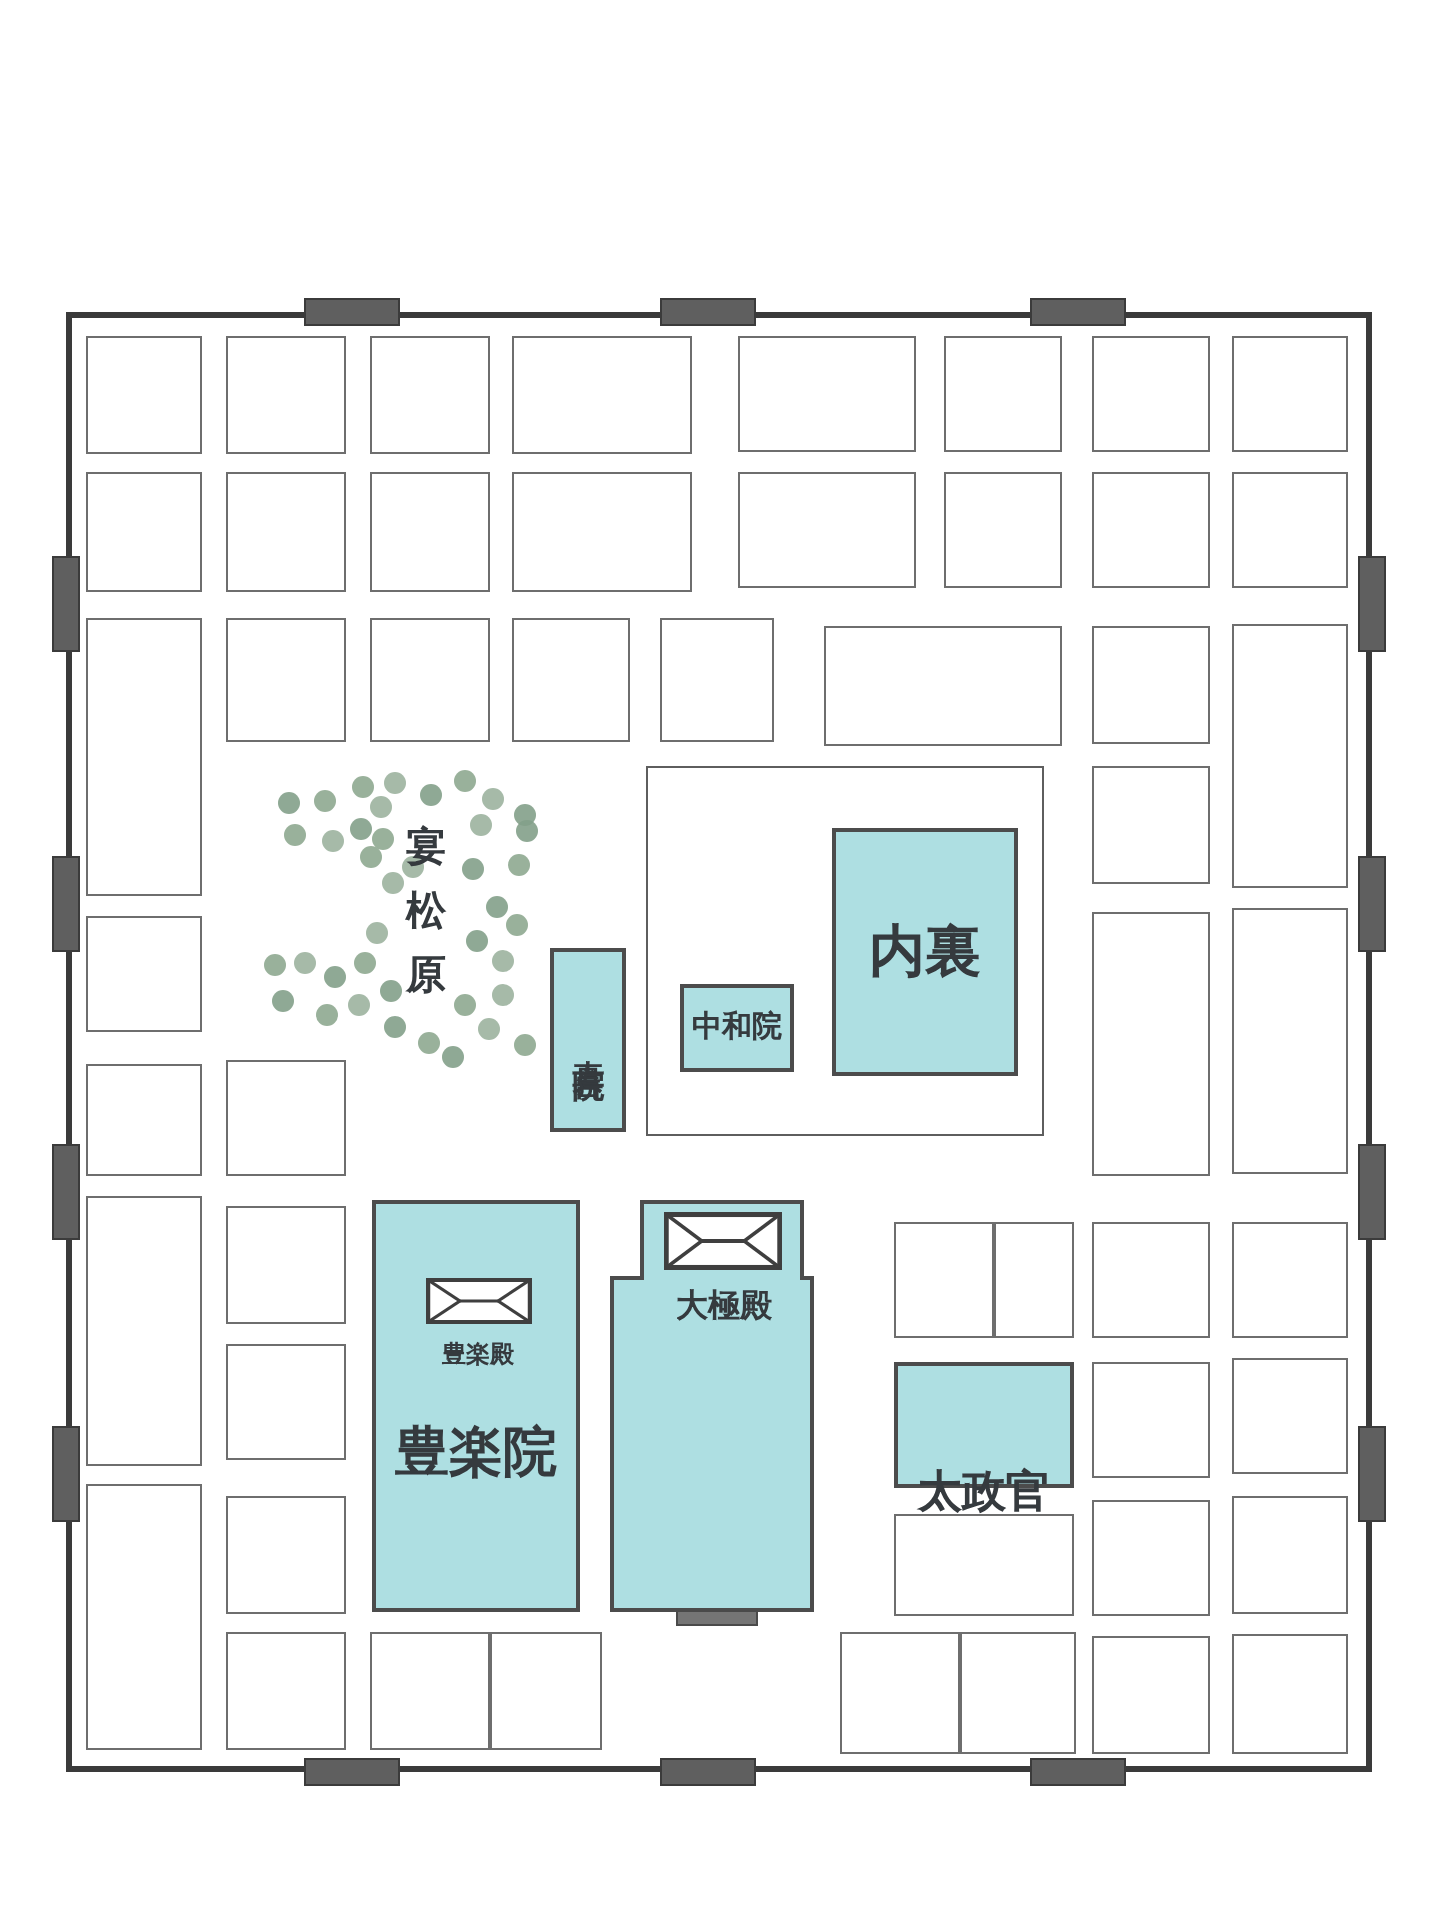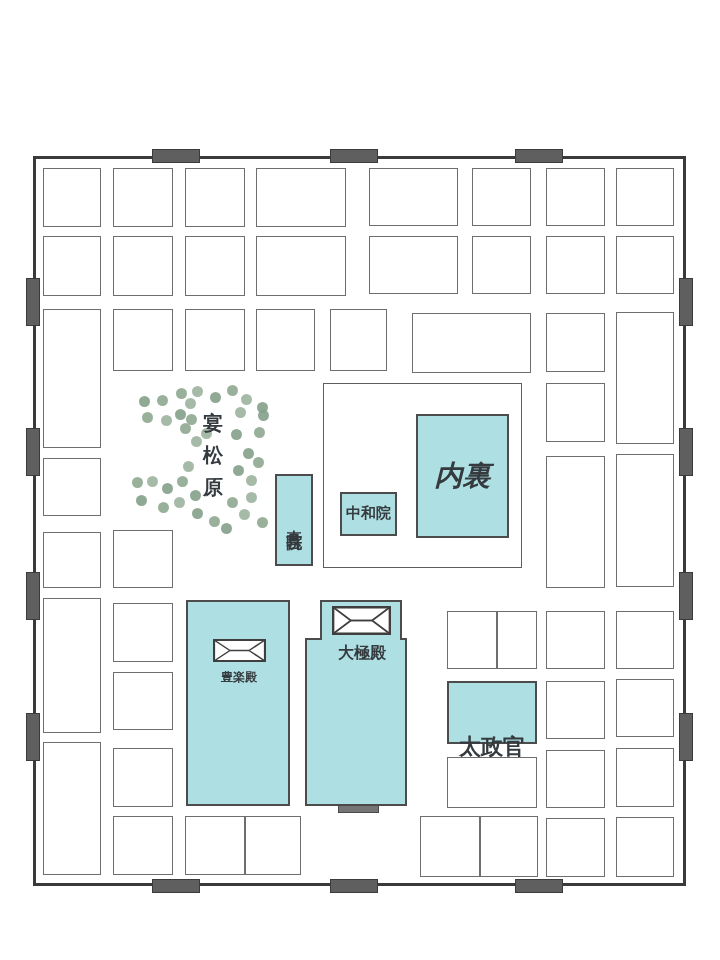--- a/index.html
+++ b/index.html
@@ -86,37 +86,38 @@
     <div class="abs gate" style="left: 515px; top: 879px; width: 48px; height: 14px; background: rgb(95, 95, 95);"></div>
     <div class="abs gate" style="left: 26px; top: 278px; width: 14px; height: 48px; background: rgb(95, 95, 95);"></div>
     <div class="abs gate" style="left: 26px; top: 428px; width: 14px; height: 48px; background: rgb(95, 95, 95);"></div>
     <div class="abs gate" style="left: 26px; top: 572px; width: 14px; height: 48px; background: rgb(95, 95, 95);"></div>
     <div class="abs gate" style="left: 26px; top: 713px; width: 14px; height: 48px; background: rgb(95, 95, 95);"></div>
     <div class="abs gate" style="left: 679px; top: 278px; width: 14px; height: 48px; background: rgb(95, 95, 95);"></div>
     <div class="abs gate" style="left: 679px; top: 428px; width: 14px; height: 48px; background: rgb(95, 95, 95);"></div>
     <div class="abs gate" style="left: 679px; top: 572px; width: 14px; height: 48px; background: rgb(95, 95, 95);"></div>
     <div class="abs gate" style="left: 679px; top: 713px; width: 14px; height: 48px; background: rgb(95, 95, 95);"></div>
     <div class="abs teal" style="left: 416px; top: 414px; width: 93px; height: 124px; background: rgb(174, 223, 226); z-index: 1;"></div>
-    <div class="abs lbl" style="left: 396px; top: 455px; width: 133px; height: 42px; font-size: 28px; z-index: 4; letter-spacing: 0px; font-style: italic;">内裏</div>
+    <div class="abs lbl" style="left: 396px; top: 455px; width: 133px; height: 42px; font-size: 28px; z-index: 4; letter-spacing: 0px;">内裏</div>
     <div class="abs teal" style="left: 340px; top: 492px; width: 57px; height: 44px; background: rgb(174, 223, 226); z-index: 1;"></div>
     <div class="abs lbl" style="left: 320px; top: 502.75px; width: 97px; height: 22.5px; font-size: 15px; z-index: 4; letter-spacing: 0px;">中和院</div>
     <div class="abs teal" style="left: 275px; top: 474px; width: 38px; height: 92px; background: rgb(174, 223, 226); z-index: 1;"></div>
     <div class="abs lbl vert" style="left: 280px; top: 476px; width: 28px; height: 88px; font-size: 16px; z-index: 4; letter-spacing: 2px; writing-mode: vertical-rl; text-orientation: upright;">真言院</div>
     <div class="abs teal" style="left: 186px; top: 600px; width: 104px; height: 206px; background: rgb(174, 223, 226); z-index: 1;"></div>
     <div class="abs" style="left: 213px; top: 639px; width: 53px; height: 23px; z-index: 4;">
       <svg viewBox="0 0 100 46" preserveAspectRatio="none" width="100%" height="100%">
         <rect x="2" y="2" width="96" height="42" fill="#ffffff" stroke="#3f3f3f" stroke-width="4"></rect>
         <line x1="2" y1="2" x2="32" y2="23" stroke="#3f3f3f" stroke-width="3"></line>
         <line x1="2" y1="44" x2="32" y2="23" stroke="#3f3f3f" stroke-width="3"></line>
         <line x1="98" y1="2" x2="68" y2="23" stroke="#3f3f3f" stroke-width="3"></line>
         <line x1="98" y1="44" x2="68" y2="23" stroke="#3f3f3f" stroke-width="3"></line>
         <line x1="32" y1="23" x2="68" y2="23" stroke="#3f3f3f" stroke-width="3"></line>
       </svg>
     </div>
     <div class="abs lbl" style="left: 194px; top: 667px; width: 90px; height: 22px; font-size: 12px; z-index: 4;">豊楽殿</div>
+    <div class="abs lbl" style="left: 166px; top: 706.75px; width: 144px; height: 40.5px; font-size: 27px; z-index: 4; letter-spacing: 0px;">豊楽院</div>
     <div class="abs teal" style="left: 305px; top: 638px; width: 102px; height: 168px; background: rgb(174, 223, 226); z-index: 1;"></div>
     <div class="abs teal" style="left: 320px; top: 600px; width: 82px; height: 40px; background: rgb(174, 223, 226); border-bottom: none; z-index: 2;"></div>
     <div class="abs" style="left: 332px; top: 606px; width: 59px; height: 29px; z-index: 4;">
       <svg viewBox="0 0 100 46" preserveAspectRatio="none" width="100%" height="100%">
         <rect x="2" y="2" width="96" height="42" fill="#ffffff" stroke="#3f3f3f" stroke-width="4"></rect>
         <line x1="2" y1="2" x2="32" y2="23" stroke="#3f3f3f" stroke-width="3"></line>
         <line x1="2" y1="44" x2="32" y2="23" stroke="#3f3f3f" stroke-width="3"></line>
         <line x1="98" y1="2" x2="68" y2="23" stroke="#3f3f3f" stroke-width="3"></line>
         <line x1="98" y1="44" x2="68" y2="23" stroke="#3f3f3f" stroke-width="3"></line>
         <line x1="32" y1="23" x2="68" y2="23" stroke="#3f3f3f" stroke-width="3"></line>

